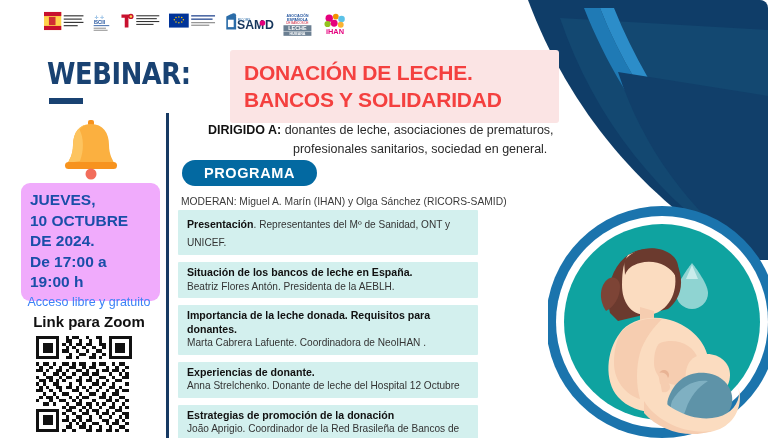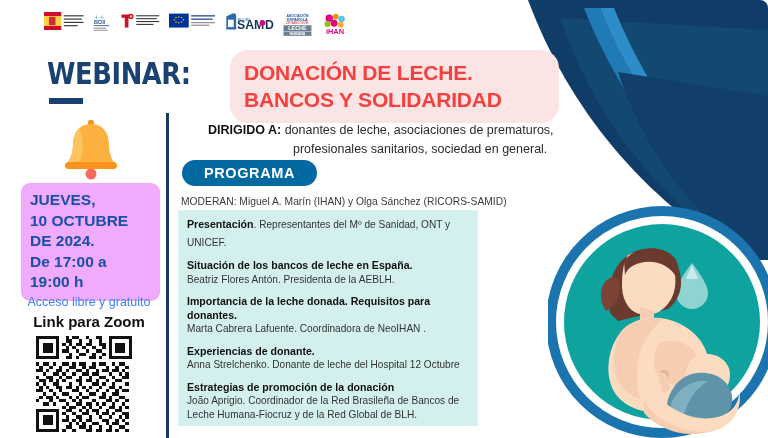--- a/index.html
+++ b/index.html
@@ -42,41 +42,41 @@
   .linkzoom{position:absolute;left:14px;top:313px;width:150px;text-align:center;
             font-size:15px;font-weight:bold;color:#111;}
   .qr{position:absolute;left:36px;top:336px;width:96px;height:96px;}
   .qr svg{display:block;}
 
   
   .vdivider{position:absolute;left:166px;top:113px;width:3px;height:325px;background:#173a63;}
 
   
   .titlebox{position:absolute;left:230px;top:50px;width:303px;
-            background:#fbe4e4;border-radius:18px;padding:9px 12px 10px 14px;}
+            background:#fbe4e4;border-radius:3px;padding:9px 12px 10px 14px;}
   .titlebox .t{color:#f4403f;font-weight:bold;font-size:21px;line-height:27px;
                letter-spacing:-0.2px;white-space:nowrap;}
 
   
   .dirigido{position:absolute;left:208px;top:121px;width:390px;
             font-size:12.5px;line-height:18.5px;color:#2a2a2a;}
   .dirigido .lbl{font-weight:bold;color:#111;}
   .dirigido .l2{margin-left:85px;}
 
   
   .programa{position:absolute;left:182px;top:160px;
             background:#0369a1;color:#fff;border-radius:16px;
             padding:5px 22px;font-weight:bold;font-size:14.5px;letter-spacing:0.6px;}
 
   
   .moderan{position:absolute;left:181px;top:196px;font-size:10.3px;color:#3a3a3a;}
 
   
   .proglist{position:absolute;left:178px;top:210px;width:300px;}
-  .pitem{background:#d3f0ee;border-radius:1px;padding:4px 9px 5px 9px;margin-bottom:0;}
+  .pitem{background:#d3f0ee;border-radius:1px;padding:4px 9px 5px 9px;margin-bottom:7px;}
   .pitem .ph{font-weight:bold;font-size:10.6px;color:#111;line-height:13.5px;}
   .pitem .ps{font-size:10.1px;color:#333;line-height:13.5px;}
   .pitem.inline .ph,.pitem.inline .ps{display:inline;}
 
   
   .illus{position:absolute;left:548px;top:203px;width:228px;height:238px;}
   .illus svg{display:block;}
 </style>
 </head>
 <body>

